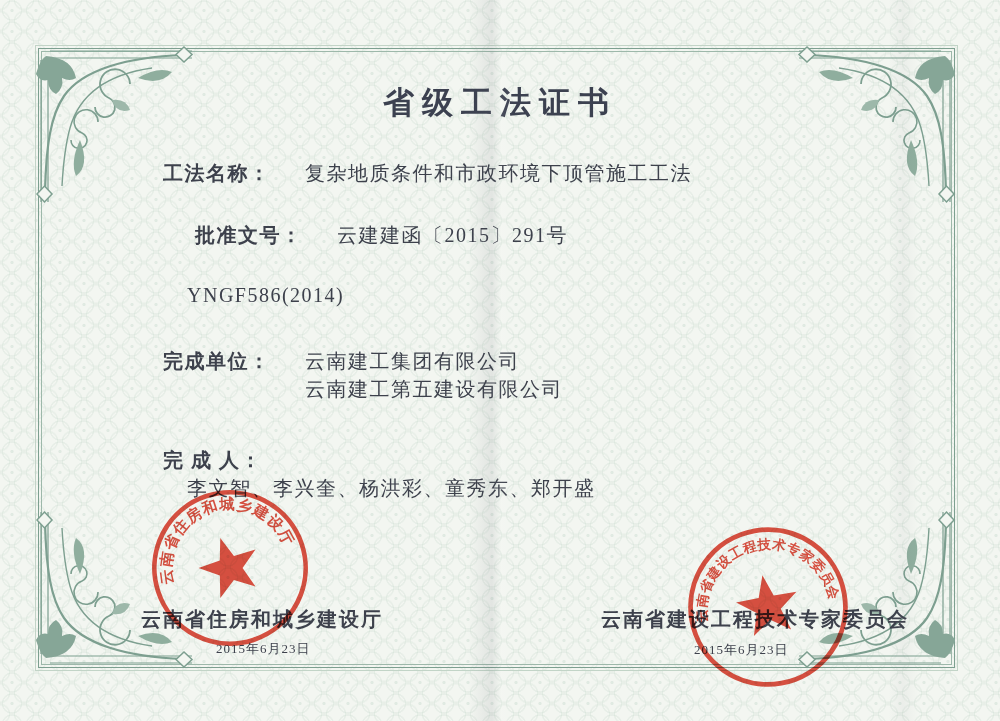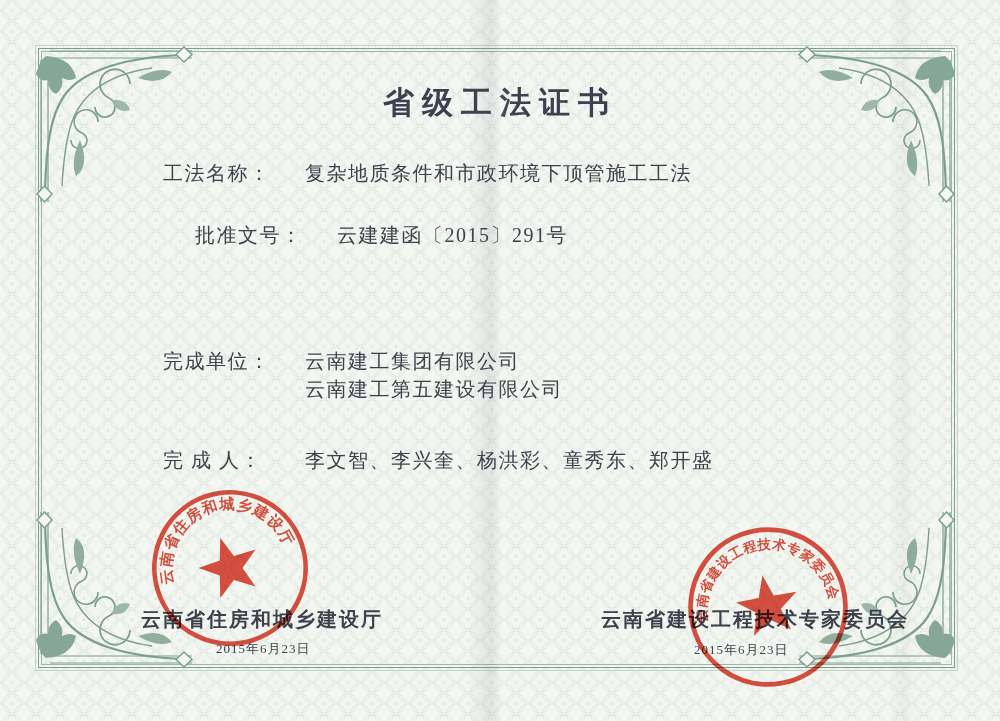--- a/index.html
+++ b/index.html
@@ -37,24 +37,24 @@
   
   .title{
     position:absolute;left:0;top:82px;width:100%;
     text-align:center;font-size:31px;font-weight:bold;
     letter-spacing:8px;color:#3c4150;
   }
   .field-row{
     position:absolute;left:163px;display:flex;align-items:flex-start;
     font-size:20px;color:#3d414c;letter-spacing:1.5px;line-height:28px;
   }
-  .field-label{font-weight:normal;width:118px;flex:none;white-space:nowrap;}
+  .field-label{font-weight:bold;width:118px;flex:none;white-space:nowrap;}
   .field-value{font-weight:normal;margin-left:24px;white-space:nowrap;}
   .row-1{top:159px;} .row-2{top:221px;margin-left:32px;} .row-3{top:281px;}
-  .row-4{top:347px;} .row-5{top:446px;}
+  .row-4{top:347px;} .row-5{top:446px;flex-direction:column;}
   .sig-org{
     position:absolute;font-size:20px;font-weight:600;color:#3d414c;
     letter-spacing:2px;white-space:nowrap;z-index:3;
   }
   .sig-date{
     position:absolute;font-size:13px;color:#3d414c;
     letter-spacing:1px;white-space:nowrap;z-index:3;
   }
   .sig-org.left{left:141px;top:606px;}
   .sig-date.left{left:216px;top:640px;}
@@ -123,20 +123,21 @@
 
   <div class="field-row row-1">
     <span class="field-label">工法名称：</span>
     <span class="field-value">复杂地质条件和市政环境下顶管施工工法</span>
   </div>
   <div class="field-row row-2">
     <span class="field-label">批准文号：</span>
     <span class="field-value">云建建函〔2015〕291号</span>
   </div>
   <div class="field-row row-3">
+    <span class="field-value">YNGF586(2014)</span>
   </div>
   <div class="field-row row-4">
     <span class="field-label">完成单位：</span>
     <span class="field-value">
       <span style="display:block">云南建工集团有限公司</span>
       <span style="display:block">云南建工第五建设有限公司</span>
     </span>
   </div>
   <div class="field-row row-5">
     <span class="field-label">完 成 人：</span>

